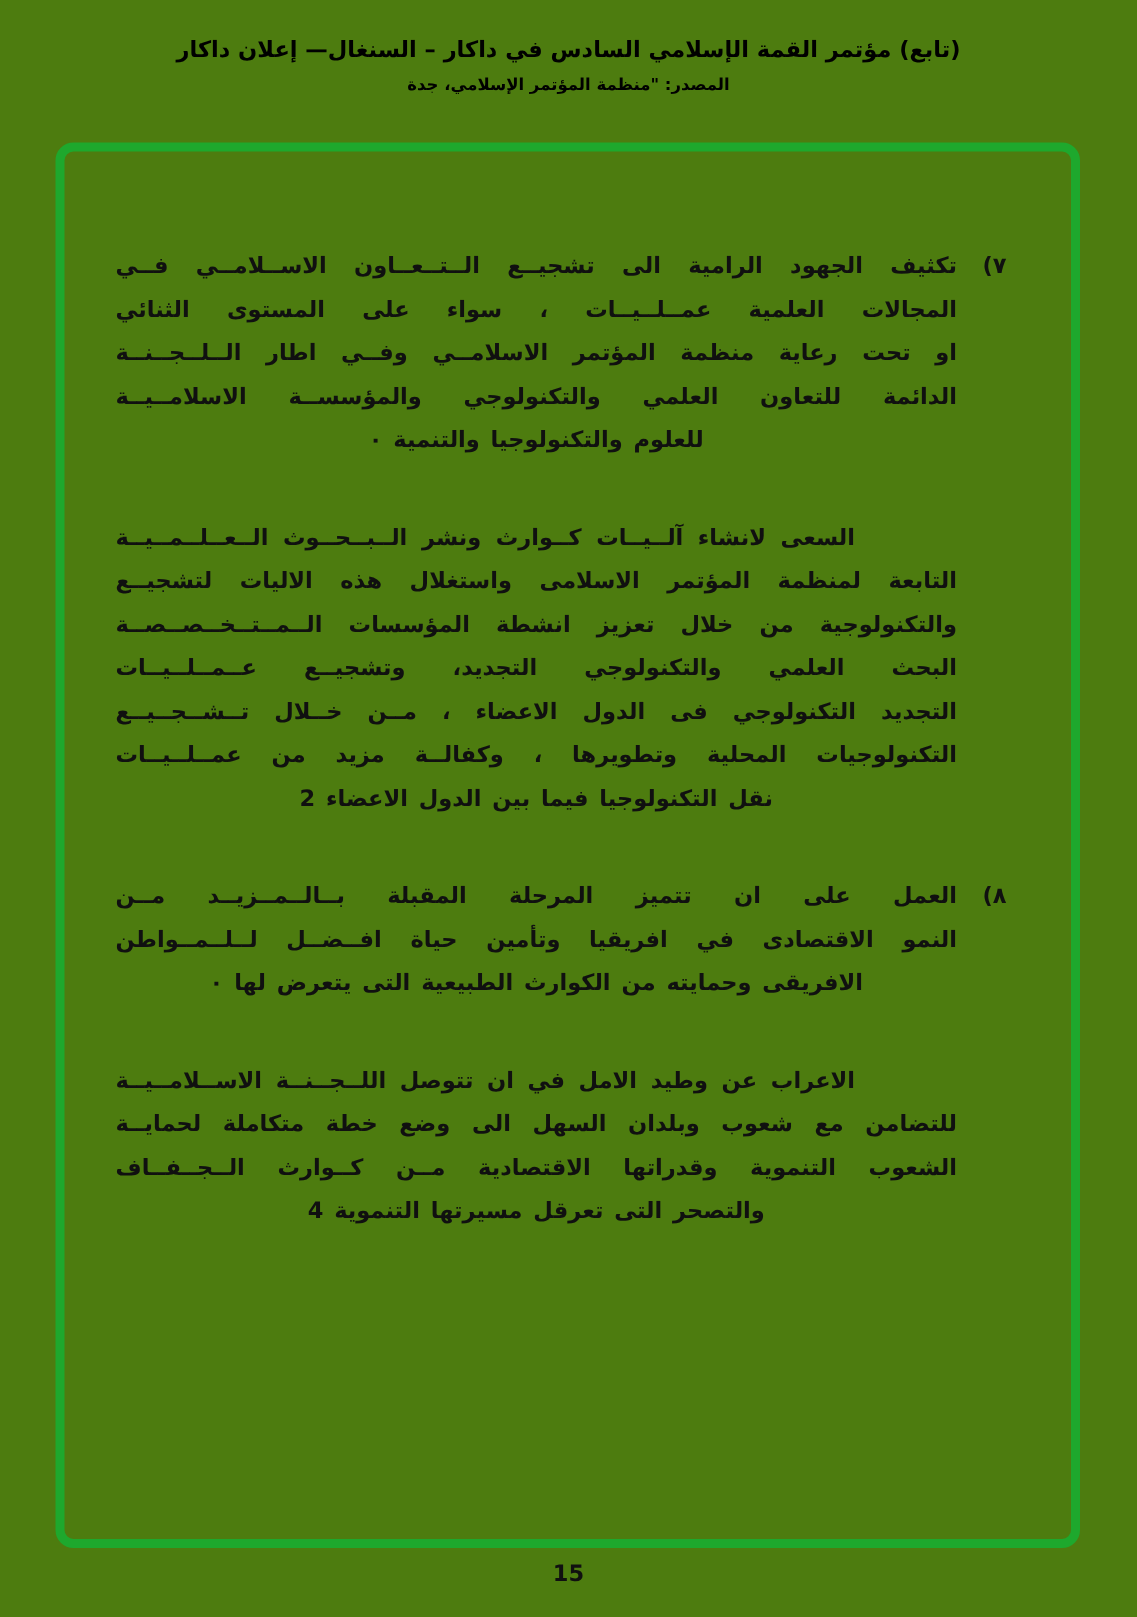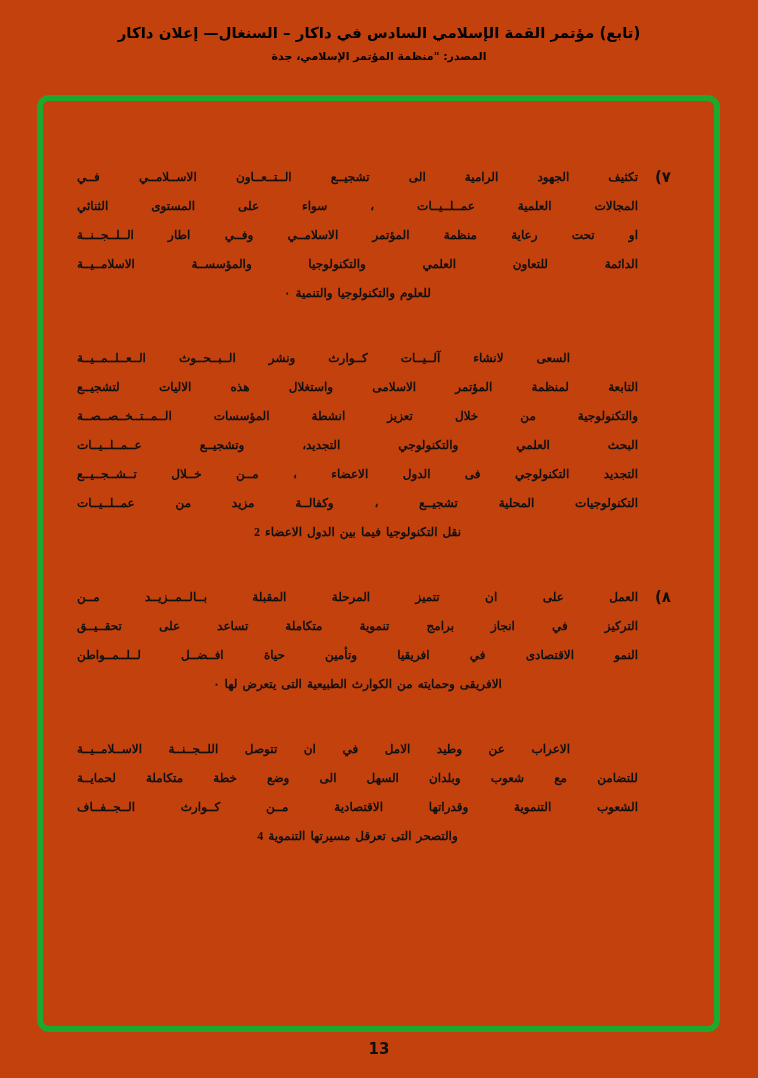--- a/index.html
+++ b/index.html
@@ -8,21 +8,21 @@
     background: #ffffff;
     width: 758px;
     height: 1078px;
     overflow: hidden;
     font-family: "DejaVu Sans", sans-serif;
   }
   .page {
     position: relative;
     width: 758px;
     height: 1078px;
-    background: #c2410c;
+    background: #4d7c0f;
     direction: rtl;
     margin-left: 24px;
   }
   .header {
     position: absolute;
     top: 24px;
     left: 0;
     right: 0;
     text-align: center;
     color: #000;
@@ -65,28 +65,27 @@
     font-weight: bold;
     line-height: 29px;
     color: #101010;
     text-align: center;
   }
   .ptext {
     flex: 1 1 auto;
     min-width: 0;
   }
   .line {
-    font-size: 12px;
+    font-size: 15px;
     font-weight: bold;
     line-height: 29px;
     color: #101010;
     text-align: justify;
     text-align-last: justify;
     word-spacing: 2px;
-    font-family: Liberation Serif, serif;
   }
   .line.indent {
     padding-right: 68px;
   }
   .line.last {
     text-align-last: center;
   }
   .page-number {
     position: absolute;
     top: 1040px;
@@ -110,52 +109,51 @@
 
   <div class="frame">
     <div class="content">
 
     <div class="para">
           <div class="marker">٧)</div>
           <div class="ptext">
             <div class="line">تكثيف الجهود الرامية الى تشجيــع الــتــعــاون الاســلامــي فــي</div>
             <div class="line">المجالات العلمية عمــلــيــات ، سواء على المستوى الثنائي</div>
             <div class="line">او تحت رعاية منظمة المؤتمر الاسلامــي وفــي اطار الــلــجــنــة</div>
-            <div class="line">الدائمة للتعاون العلمي والتكنولوجيا والمؤسســة الاسلامــيــة</div>
+            <div class="line">الدائمة للتعاون العلمي والتكنولوجي والمؤسســة الاسلامــيــة</div>
             <div class="line last">للعلوم والتكنولوجيا والتنمية ٠</div>
           </div>
         </div>
         <div class="para">
           <div class="marker"></div>
           <div class="ptext">
             <div class="line indent">السعى لانشاء آلــيــات كــوارث ونشر الــبــحــوث الــعــلــمــيــة</div>
             <div class="line">التابعة لمنظمة المؤتمر الاسلامى واستغلال هذه الاليات لتشجيــع</div>
             <div class="line">والتكنولوجية من خلال تعزيز انشطة المؤسسات الــمــتــخــصــصــة</div>
             <div class="line">البحث العلمي والتكنولوجي التجديد، وتشجيــع عــمــلــيــات</div>
             <div class="line">التجديد التكنولوجي فى الدول الاعضاء ، مــن خــلال تــشــجــيــع</div>
-            <div class="line">التكنولوجيات المحلية تشجيــع ، وكفالــة مزيد من عمــلــيــات</div>
+            <div class="line">التكنولوجيات المحلية وتطويرها ، وكفالــة مزيد من عمــلــيــات</div>
             <div class="line last">نقل التكنولوجيا فيما بين الدول الاعضاء 2</div>
           </div>
         </div>
         <div class="para">
           <div class="marker">٨)</div>
           <div class="ptext">
             <div class="line">العمل على ان تتميز المرحلة المقبلة بــالــمــزيــد مــن</div>
-            <div class="line">التركيز في انجاز برامج تنموية متكاملة تساعد على تحقــيــق</div>
             <div class="line">النمو الاقتصادى في افريقيا وتأمين حياة افــضــل لــلــمــواطن</div>
             <div class="line last">الافريقى وحمايته من الكوارث الطبيعية التى يتعرض لها ٠</div>
           </div>
         </div>
         <div class="para">
           <div class="marker"></div>
           <div class="ptext">
             <div class="line indent">الاعراب عن وطيد الامل في ان تتوصل اللــجــنــة الاســلامــيــة</div>
             <div class="line">للتضامن مع شعوب وبلدان السهل الى وضع خطة متكاملة لحمايــة</div>
             <div class="line">الشعوب التنموية وقدراتها الاقتصادية مــن كــوارث الــجــفــاف</div>
             <div class="line last">والتصحر التى تعرقل مسيرتها التنموية 4</div>
           </div>
         </div>
       </div>
   </div>
 
-  <div class="page-number">13</div>
+  <div class="page-number">15</div>
 
 </div>
 
 </body></html>

